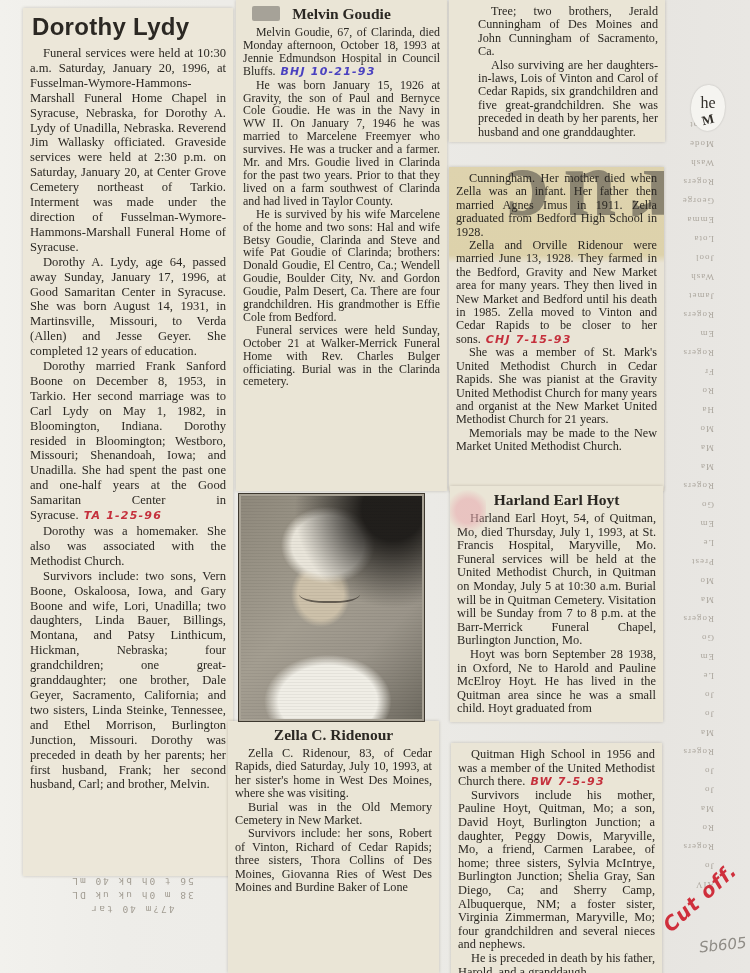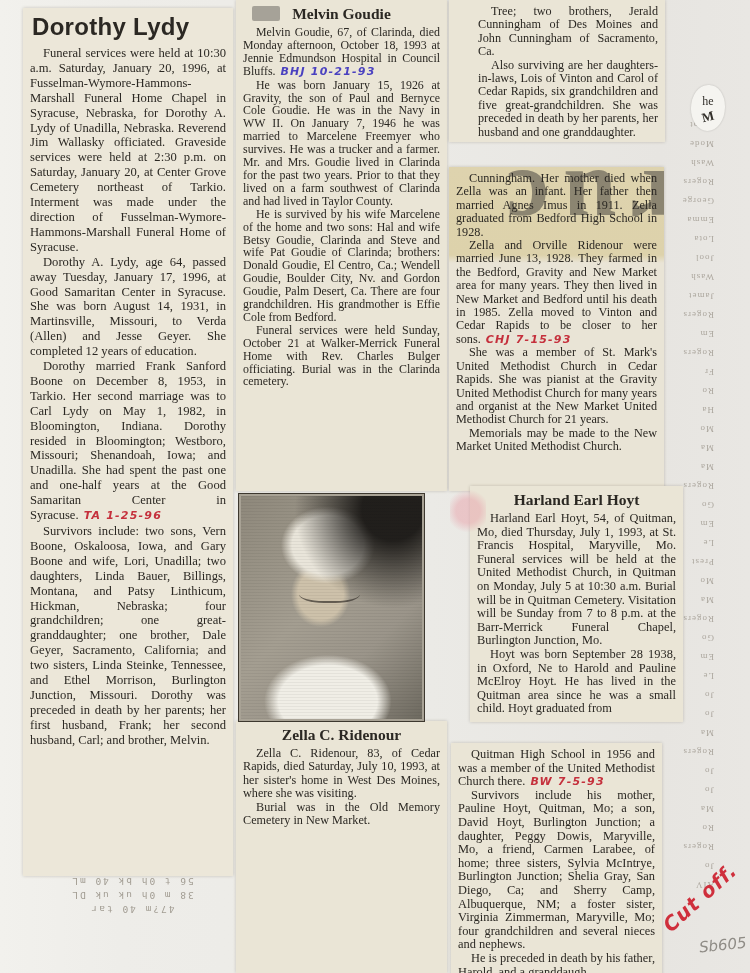--- a/index.html
+++ b/index.html
@@ -17,25 +17,25 @@
   .clip-goudie .np-p{font-size:11.9px;line-height:12.9px;}
   .clip-zella .np-p,.clip-tree .np-p,.clip-cunningham .np-p{font-size:12.2px;line-height:13.4px;}
   .clip-hoyt1 .np-p,.clip-hoyt2 .np-p{font-size:12.4px;line-height:13.6px;}
   .h-sans{font-family:"Liberation Sans",sans-serif;font-weight:bold;font-size:24px;margin:0 0 5px 2px;letter-spacing:.3px;text-align:left;}
   .h-serif{font-family:"Liberation Serif",serif;font-weight:bold;font-size:15.5px;text-align:center;margin:0 0 3px 0;}
   .note{font-family:"DejaVu Sans",sans-serif;font-weight:bold;font-style:italic;font-size:11px;letter-spacing:1.2px;white-space:nowrap;}
   .ink-red{color:#c5303c;}
   .ink-blue{color:#4a41c0;}
   .clip-dorothy{left:23px;top:8px;width:210px;height:868px;background:#ece7d9;}
   .clip-goudie{left:236px;top:0px;width:211px;height:491px;}
-  .clip-zella{left:236px;top:721px;width:211px;height:252px;}
+  .clip-zella{left:228px;top:721px;width:211px;height:252px;}
   .clip-tree{left:449px;top:0px;width:216px;height:142px;padding-left:29px;}
   .clip-cunningham{left:449px;top:167px;width:215px;height:324px;
     background:linear-gradient(#ded3ae 0px,#ddd2ab 88px,#e9e4d6 96px);}
-  .clip-hoyt1{left:450px;top:486px;width:213px;height:236px;margin-left:20px;}
+  .clip-hoyt1{left:450px;top:486px;width:213px;height:236px;}
   .clip-hoyt2{left:451px;top:743px;width:211px;height:250px;}
   .gray-smudge{position:absolute;left:16px;top:6px;width:28px;height:15px;background:#9a978d;opacity:.85;border-radius:2px;}
   .pink-smudge{position:absolute;left:450px;top:487px;width:36px;height:48px;z-index:3;
     background:radial-gradient(circle,rgba(232,168,175,.55) 0 40%,rgba(232,168,175,0) 72%);}
   .bigbleed{position:absolute;left:-6px;top:-26px;width:230px;height:118px;overflow:hidden;
     font-family:"Liberation Serif",serif;font-weight:900;font-size:96px;letter-spacing:14px;
     color:rgba(58,55,53,.5);transform:rotate(180deg);pointer-events:none;}
   
   .photo{position:absolute;left:238px;top:493px;width:187px;height:229px;z-index:2;
     border:1.5px solid #3d382f;background:#a8a295;box-sizing:border-box;}
@@ -54,21 +54,21 @@
     color:#9d978d;opacity:.8;font-size:9px;line-height:19px;letter-spacing:1px;font-family:"Liberation Serif",serif;}
   .bleed-right p,.bleed-bl p{margin:0;}
   .bleed-bl{position:absolute;left:42px;top:860px;width:180px;transform:rotate(180deg);
     color:#a29d93;font-size:9.5px;line-height:14px;letter-spacing:2px;font-family:"DejaVu Sans Mono",monospace;text-align:center;}
   .edge-mark{position:absolute;left:648px;top:922px;font-weight:bold;font-size:17px;color:#2a2824;transform:rotate(2deg);font-family:"Liberation Serif",serif;}
   .edge-bars{position:absolute;left:649px;top:884px;width:8px;height:34px;background:
     repeating-linear-gradient(180deg,#4c4740 0 5px,transparent 5px 10px);opacity:.7;}
   .scrap{position:absolute;left:691px;top:85px;width:34px;height:46px;background:#f5f4f0;
     border-radius:50% 46% 52% 48%;box-shadow:0 0 2px rgba(0,0,0,.2);z-index:2;
     font-family:"Liberation Serif",serif;color:#33302b;text-align:center;}
-  .scrap .l1{font-size:12px;margin-top:9px;}
+  .scrap .l1{font-size:16px;margin-top:9px;}
   .scrap .l2{font-size:13px;font-weight:bold;transform:rotate(-14deg);margin-top:0;}
   .cut-off{position:absolute;left:666px;top:916px;transform:rotate(-42deg);transform-origin:left center;
     color:#cf2f3c;font-size:20px;font-family:"DejaVu Sans",sans-serif;font-style:italic;font-weight:bold;letter-spacing:1px;white-space:nowrap;z-index:3;}
   .catalog{position:absolute;left:699px;top:936px;color:#8f8c86;font-size:15px;font-style:italic;
     font-family:"DejaVu Sans",sans-serif;transform:rotate(-6deg);z-index:3;white-space:nowrap;}
 </style>
 </head>
 <body>
 
 <div class="page">
@@ -126,22 +126,23 @@
       <p class="bleed-line"> </p>
       <p class="bleed-line">CH 40 #1 1 5</p>
     </div>
   <div class="edge-bars"></div>
   <div class="edge-mark">S</div>
 
   <section class="clip clip-dorothy">
     <h2 class="h-sans">Dorothy Lydy</h2>
     <div>
         <p class="np-p"><span>Funeral services were held at 10:30 a.m. Saturday, January 20, 1996, at Fusselman-Wymore-Hammons-Marshall Funeral Home Chapel in Syracuse, Nebraska, for Dorothy A. Lydy of Unadilla, Nebraska. Reverend Jim Wallasky officiated. Graveside services were held at 2:30 p.m. on Saturday, January 20, at Center Grove Cemetery northeast of Tarkio. Interment was made under the direction of Fusselman-Wymore-Hammons-Marshall Funeral Home of Syracuse.</span></p>
-        <p class="np-p"><span>Dorothy A. Lydy, age 64, passed away Tuesday, January 17, 1996, at Good Samaritan Center in Syracuse. She was born August 14, 1931, in Martinsville, Missouri, to Verda (Allen) and Jesse Geyer. She completed 12 years of education.</span></p>
+        <p class="np-p"><span>Dorothy A. Lydy, age 64, passed away Sunday, January 17, 1996, at Good Samaritan Center in Syracuse. She was born August 14, 1931, in Martinsville, Missouri, to Verda (Allen) and Jesse Geyer. She completed 12 years of education.</span></p>
         <p class="np-p"><span>Dorothy married Frank Sanford Boone on December 8, 1953, in Tarkio. Her second marriage was to Carl Lydy on May 1, 1982, in Bloomington, Indiana. Dorothy resided in Bloomington; Westboro, Missouri; Shenandoah, Iowa; and Unadilla. She had spent the past one and one-half years at the Good Samaritan Center in Syracuse.</span><span class="note ink-red">&nbsp;TA 1-25-96</span></p>
+        <p class="np-p"><span>Dorothy was a homemaker. She also was associated with the Methodist Church.</span></p>
         <p class="np-p"><span>Survivors include: two sons, Vern Boone, Oskaloosa, Iowa, and Gary Boone and wife, Lori, Unadilla; two daughters, Linda Bauer, Billings, Montana, and Patsy Linthicum, Hickman, Nebraska; four grandchildren; one great-granddaughter; one brother, Dale Geyer, Sacramento, California; and two sisters, Linda Steinke, Tennessee, and Ethel Morrison, Burlington Junction, Missouri. Dorothy was preceded in death by her parents; her first husband, Frank; her second husband, Carl; and brother, Melvin.</span></p>
       </div>
   </section>
 
   <section class="clip clip-goudie">
     <div class="gray-smudge"></div>
     <h3 class="h-serif">Melvin Goudie</h3>
     <div>
         <p class="np-p"><span>Melvin Goudie, 67, of Clarinda, died Monday afternoon, October 18, 1993 at Jennie Edmundson Hospital in Council Bluffs.</span><span class="note ink-blue">&nbsp;BHJ 10-21-93</span></p>
         <p class="np-p"><span>He was born January 15, 1926 at Gravity, the son of Paul and Bernyce Cole Goudie. He was in the Navy in WW II. On January 7, 1946 he was married to Marcelene Freemyer who survives. He was a trucker and a farmer. Mr. and Mrs. Goudie lived in Clarinda for the past two years. Prior to that they lived on a farm southwest of Clarinda and had lived in Taylor County.</span></p>
@@ -154,20 +155,21 @@
     <div class="photo-art">
       <div class="glasses"></div>
     </div>
   </figure>
 
   <section class="clip clip-zella">
     <h3 class="h-serif">Zella C. Ridenour</h3>
     <div>
         <p class="np-p"><span>Zella C. Ridenour, 83, of Cedar Rapids, died Saturday, July 10, 1993, at her sister's home in West Des Moines, where she was visiting.</span></p>
         <p class="np-p"><span>Burial was in the Old Memory Cemetery in New Market.</span></p>
+        <p class="np-p"><span>Survivors include: her sons, Robert of Vinton, Richard of Cedar Rapids; three sisters, Thora Collins of Des Moines, Giovanna Ries of West Des Moines and Burdine Baker of Lone</span></p>
       </div>
   </section>
 
   <section class="clip clip-tree">
     <div>
         <p class="np-p"><span>Tree; two brothers, Jerald Cunningham of Des Moines and John Cunningham of Sacramento, Ca.</span></p>
         <p class="np-p"><span>Also surviving are her daughters-in-laws, Lois of Vinton and Carol of Cedar Rapids, six grandchildren and five great-grandchildren. She was preceded in death by her parents, her husband and one granddaughter.</span></p>
       </div>
   </section>
 

